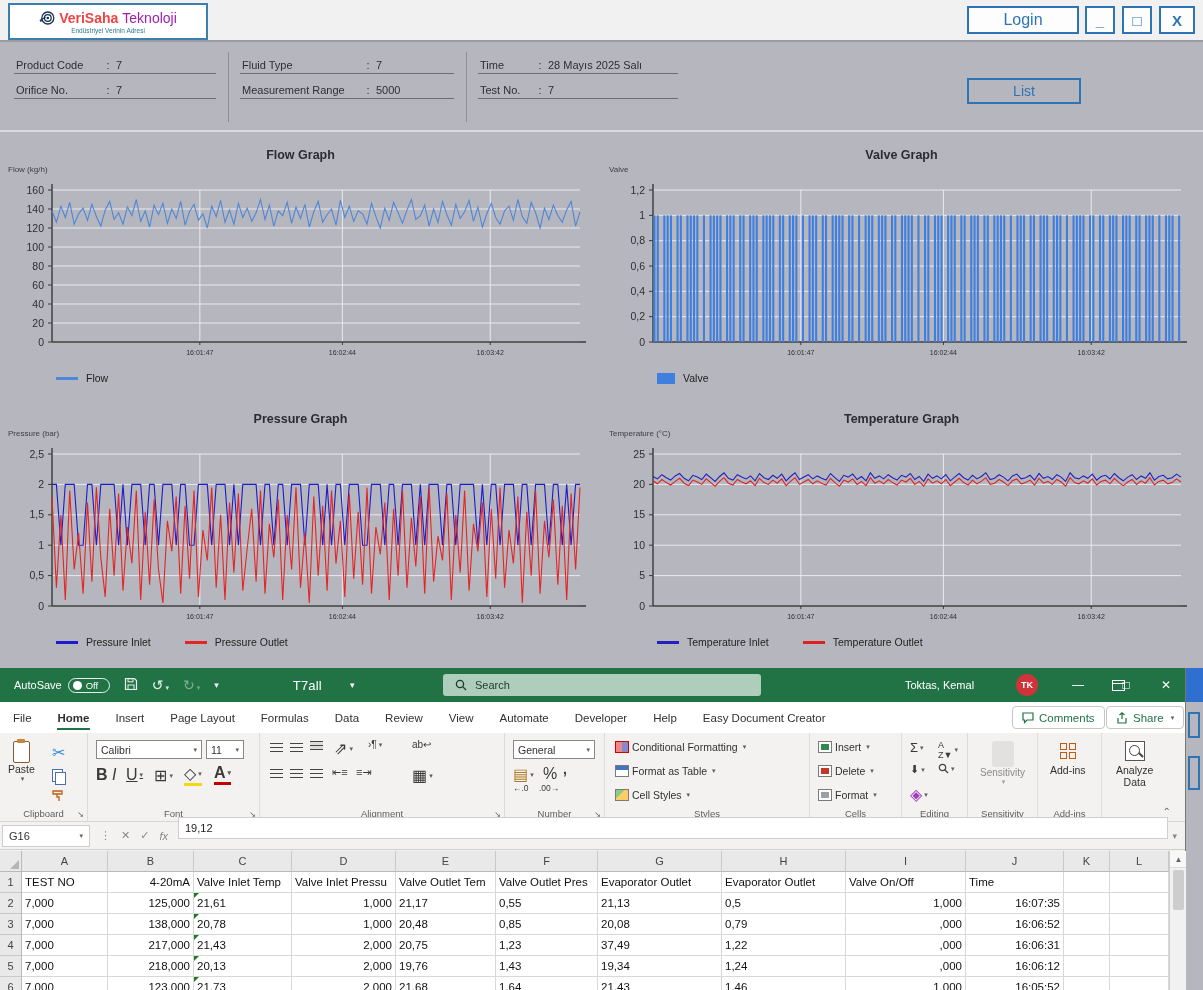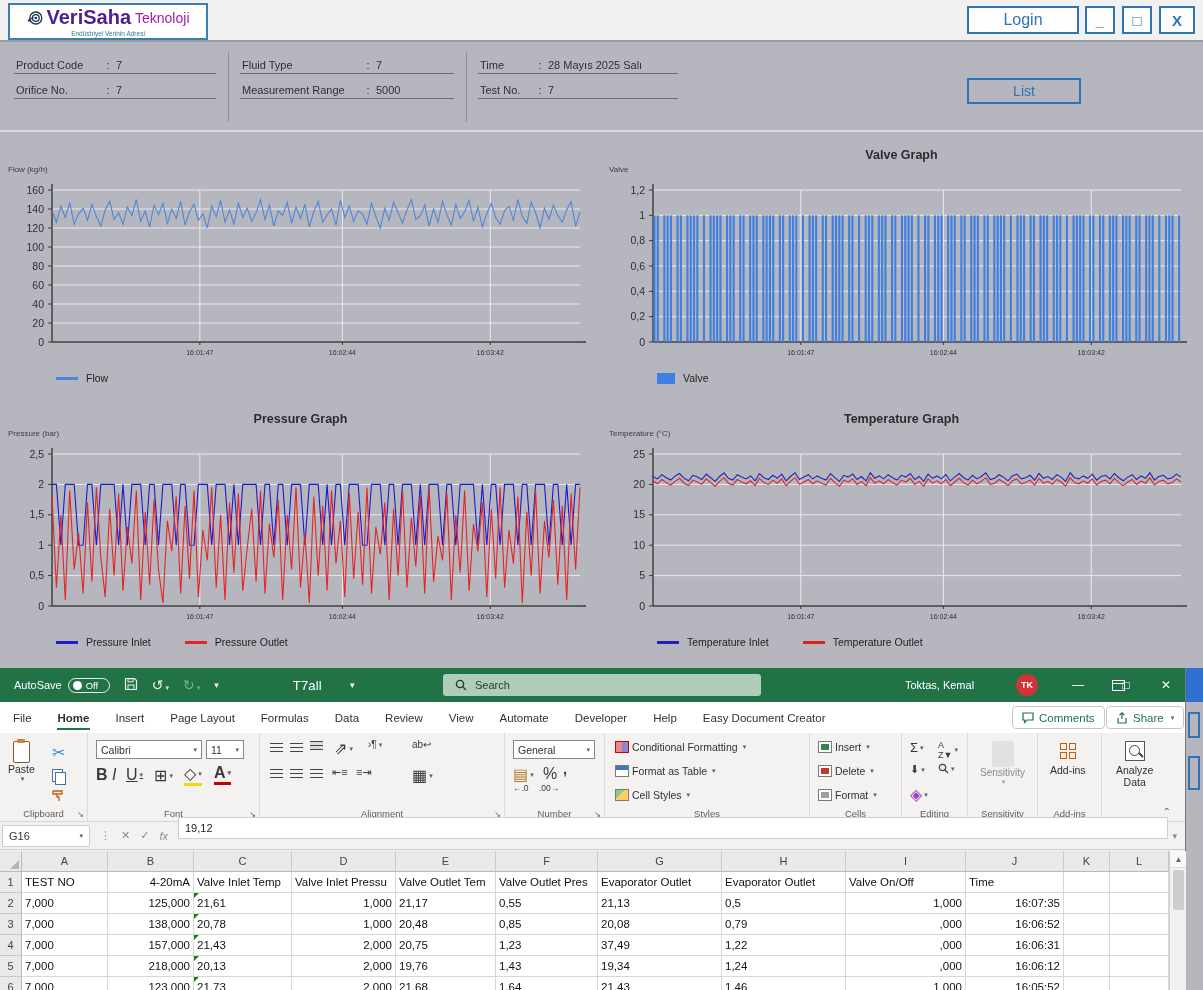--- a/index.html
+++ b/index.html
@@ -8,21 +8,21 @@
   #screen { position:relative; width:1203px; height:990px; }
 
   
   #app-titlebar { position:absolute; left:0; top:0; width:1203px; height:42px;
     background:#f1f1f2; border-bottom:2px solid #9b9ba3; }
   #logo-box { position:absolute; left:8px; top:3px; width:200px; height:37px;
     background:#ffffff; border:2px solid #3b7fae; display:flex; flex-direction:column;
     align-items:center; justify-content:center; }
   .logo-row { display:flex; align-items:center; gap:4px; }
   .logo-mark { width:16px; height:16px; }
-  .brand-bold { font-weight:bold; color:#4c1d95; font-size:20px; }
+  .brand-bold { font-weight:bold; color:#ef4444; font-size:14px; }
   .brand-light { color:#a21caf; font-size:14px; }
   .logo-sub { font-size:6.5px; color:#2b7c8e; margin-top:1px; }
   .app-btn { position:absolute; top:6px; height:28px; background:#fdfdfd;
     border:2px solid #2e74b5; color:#2e74b5; font-size:15px; display:flex;
     align-items:center; justify-content:center; cursor:default; }
   #login-btn { left:967px; width:112px; font-size:16px; }
   #app-min { left:1085px; width:30px; font-weight:bold; }
   #app-max { left:1122px; width:30px; }
   #app-close { left:1159px; width:36px; font-weight:bold; }
 
@@ -239,20 +239,21 @@
             <span class="fcolon" style="width: 16px;">:</span>
             <span class="fvalue">7</span>
           </div>
         </div>
       </div>
     <div id="list-btn">List</div>
   </div>
 
   <div id="charts-area">
       <div class="chart-cell" style="left: 0px; top: 0px;">
+        <div class="chart-title">Flow Graph</div>
         <div class="chart-unit">Flow (kg/h)</div>
         <svg width="598" height="196" class="chart-svg">
           <line x1="50" y1="166" x2="578" y2="166" stroke="#e9e9ef" stroke-width="1"></line>
           <line x1="50" y1="147" x2="578" y2="147" stroke="#e9e9ef" stroke-width="1"></line>
           <line x1="50" y1="128" x2="578" y2="128" stroke="#e9e9ef" stroke-width="1"></line>
           <line x1="50" y1="109" x2="578" y2="109" stroke="#e9e9ef" stroke-width="1"></line>
           <line x1="50" y1="90" x2="578" y2="90" stroke="#e9e9ef" stroke-width="1"></line>
           <line x1="50" y1="71" x2="578" y2="71" stroke="#e9e9ef" stroke-width="1"></line>
           <line x1="50" y1="52" x2="578" y2="52" stroke="#e9e9ef" stroke-width="1"></line>
           <line x1="50" y1="33" x2="578" y2="33" stroke="#e9e9ef" stroke-width="1"></line>
@@ -848,21 +849,21 @@
             <div class="cell" style="width: 124px;">20,08</div>
             <div class="cell" style="width: 124px;">0,79</div>
             <div class="cell num" style="width: 120px;">,000</div>
             <div class="cell num" style="width: 98px;">16:06:52</div>
             <div class="cell" style="width: 46px;"></div>
             <div class="cell" style="width: 59px;"></div>
           </div>
           <div class="drow">
             <div class="rh" style="width: 22px;">4</div>
             <div class="cell" style="width: 86px;">7,000</div>
-            <div class="cell num" style="width: 86px;">157,000</div>
+            <div class="cell num" style="width: 86px;">217,000</div>
             <div class="cell err" style="width: 98px;">21,43</div>
             <div class="cell num" style="width: 104px;">2,000</div>
             <div class="cell" style="width: 100px;">20,75</div>
             <div class="cell" style="width: 102px;">1,23</div>
             <div class="cell" style="width: 124px;">37,49</div>
             <div class="cell" style="width: 124px;">1,22</div>
             <div class="cell num" style="width: 120px;">,000</div>
             <div class="cell num" style="width: 98px;">16:06:31</div>
             <div class="cell" style="width: 46px;"></div>
             <div class="cell" style="width: 59px;"></div>

